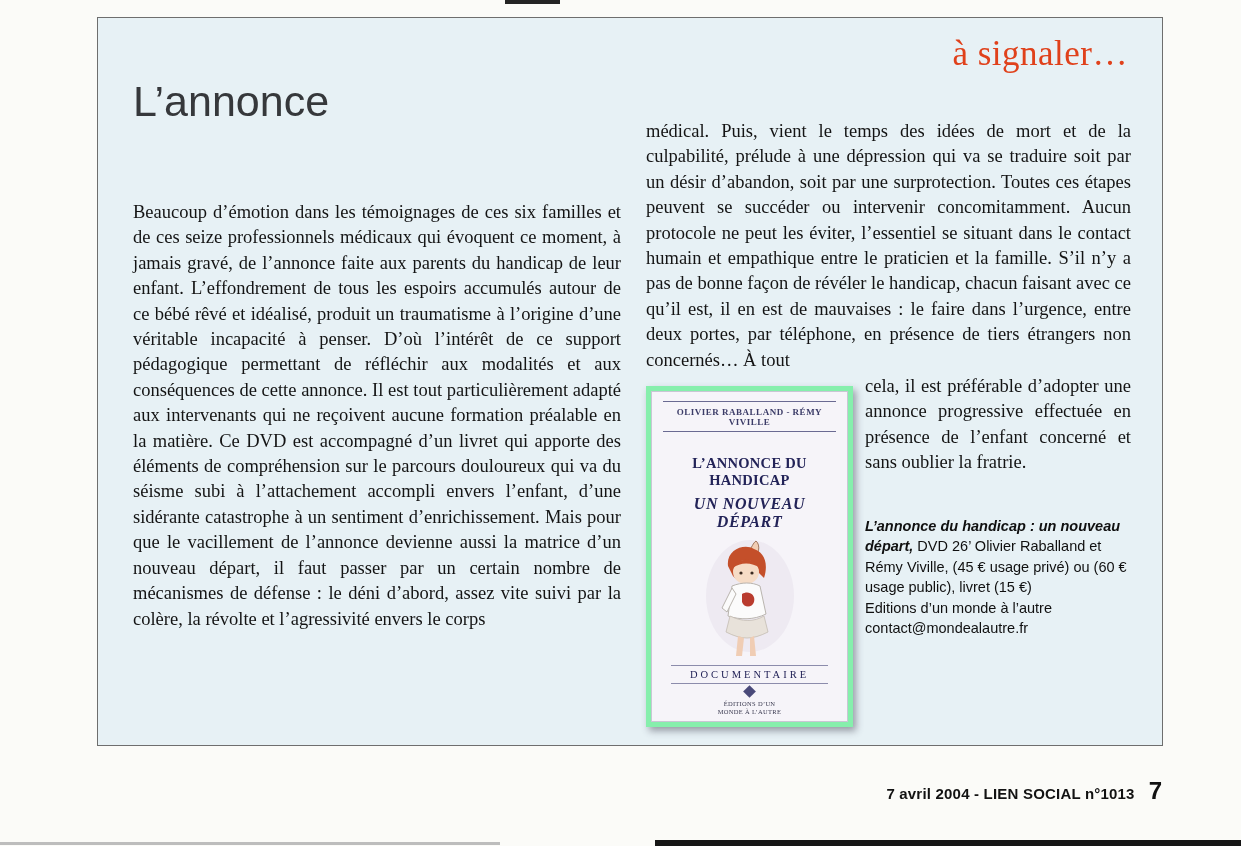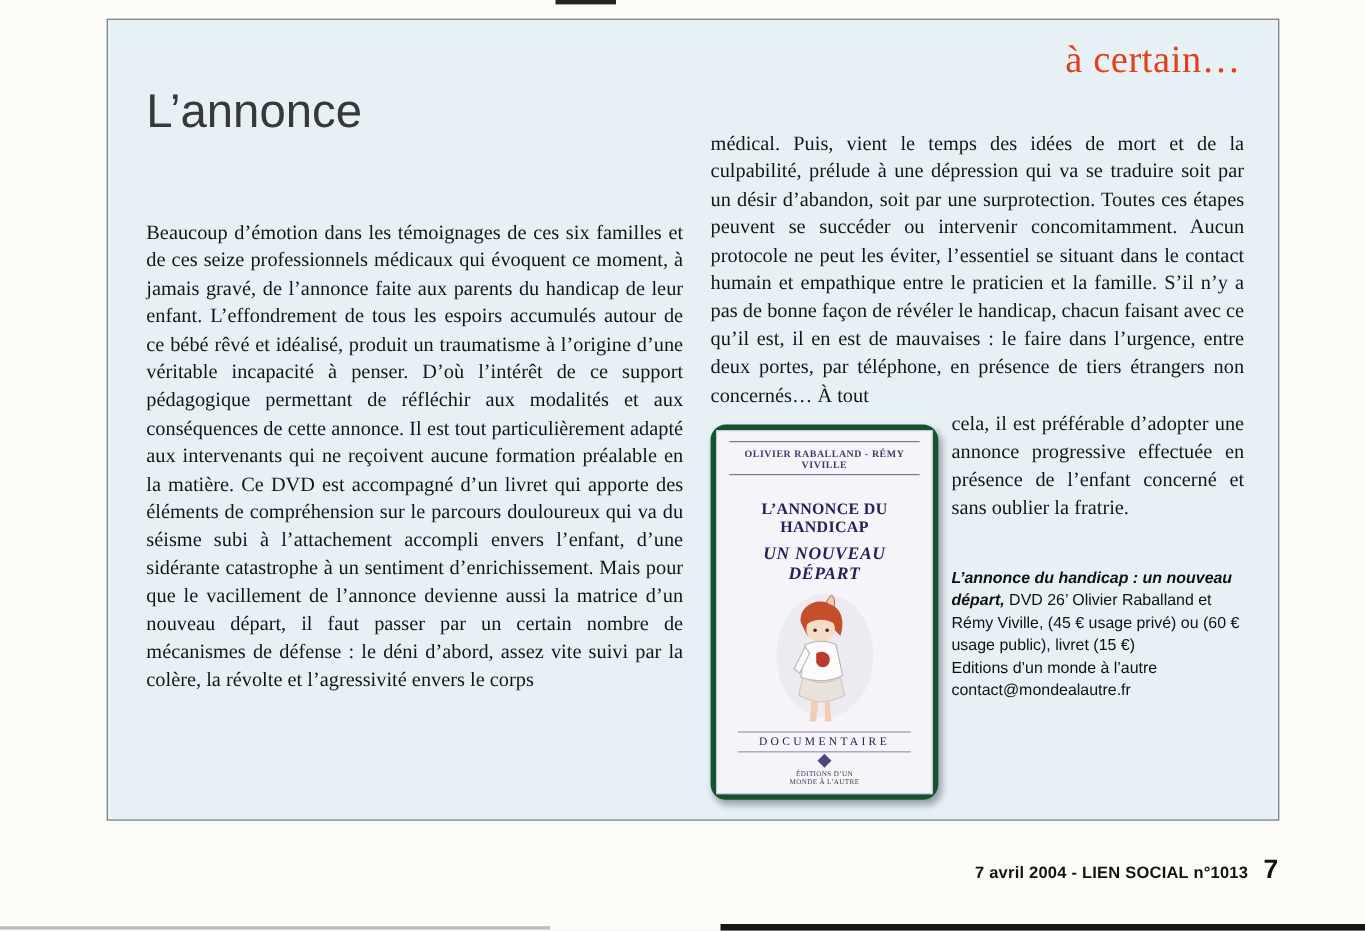--- a/index.html
+++ b/index.html
@@ -39,23 +39,22 @@
 
   .col-right{
     position:absolute;left:548px;top:101px;width:485px;
   }
 
   .media-row{display:flex;align-items:flex-start;}
   .side{flex:1;margin-left:12px;min-width:0;}
 
   .dvd-photo{
     margin:13px 0 0 0;width:207px;flex:0 0 207px;
-    background:#14532d;padding:5px;box-sizing:border-box;
+    background:#86efac;padding:5px;box-sizing:border-box;
     box-shadow:3px 4px 7px rgba(55,55,70,0.45);
-    border-radius:14px;
   }
   .dvd-cover{
     border:1px solid #c9c6d4;background:#f6f4f9;
     padding:7px 7px 6px;text-align:center;
   }
   .dvd-rule{height:1px;background:#6a6a92;margin:2px 4px;}
   .dvd-authors{
     font-size:9px;font-weight:bold;letter-spacing:0.5px;
     color:#3c3c68;padding:3px 0 2px;
   }
@@ -99,21 +98,21 @@
   .scan-bar-gray{position:absolute;left:0;bottom:1px;width:500px;height:3px;background:#bdbdbd;}
   .scan-mark-top{position:absolute;left:505px;top:0;width:55px;height:4px;background:#242424;}
 </style>
 </head>
 <body>
 
 <div class="page">
 
   <div class="content-box">
 
-    <div class="signal">à certain…</div>
+    <div class="signal">à signaler…</div>
 
     <h1 class="title">
       <span>L’annonce</span><br>
     </h1>
 
     <p class="col-left body-text">Beaucoup d’émotion dans les témoignages de ces six familles et de ces seize professionnels médicaux qui évoquent ce moment, à jamais gravé, de l’annonce faite aux parents du handicap de leur enfant. L’effondrement de tous les espoirs accumulés autour de ce bébé rêvé et idéalisé, produit un traumatisme à l’origine d’une véritable incapacité à penser. D’où l’intérêt de ce support pédagogique permettant de réfléchir aux modalités et aux conséquences de cette annonce. Il est tout particulièrement adapté aux intervenants qui ne reçoivent aucune formation préalable en la matière. Ce DVD est accompagné d’un livret qui apporte des éléments de compréhension sur le parcours douloureux qui va du séisme subi à l’attachement accompli envers l’enfant, d’une sidérante catastrophe à un sentiment d’enrichissement. Mais pour que le vacillement de l’annonce devienne aussi la matrice d’un nouveau départ, il faut passer par un certain nombre de mécanismes de défense : le déni d’abord, assez vite suivi par la colère, la révolte et l’agressivité envers le corps</p>
 
     <div class="col-right">
       <p class="body-text">médical. Puis, vient le temps des idées de mort et de la culpabilité, prélude à une dépression qui va se traduire soit par un désir d’abandon, soit par une surprotection. Toutes ces étapes peuvent se succéder ou intervenir concomitamment. Aucun protocole ne peut les éviter, l’essentiel se situant dans le contact humain et empathique entre le praticien et la famille. S’il n’y a pas de bonne façon de révéler le handicap, chacun faisant avec ce qu’il est, il en est de mauvaises : le faire dans l’urgence, entre deux portes, par téléphone, en présence de tiers étrangers non concernés… À tout</p>
 

